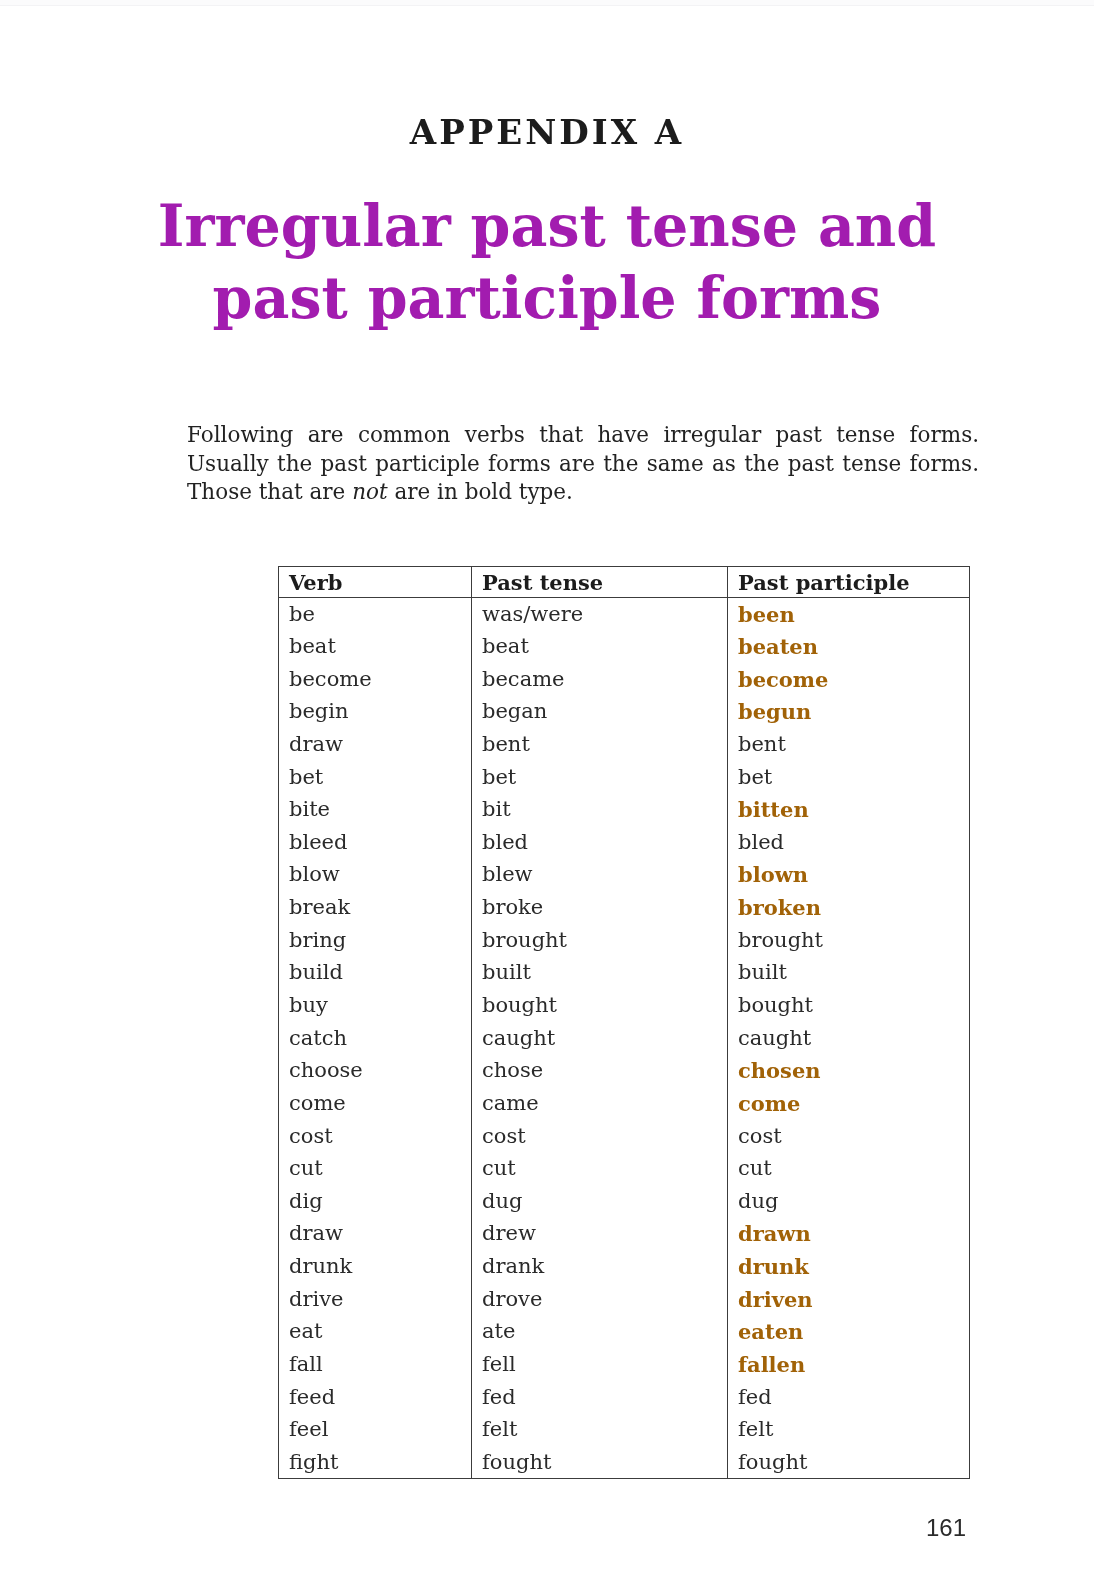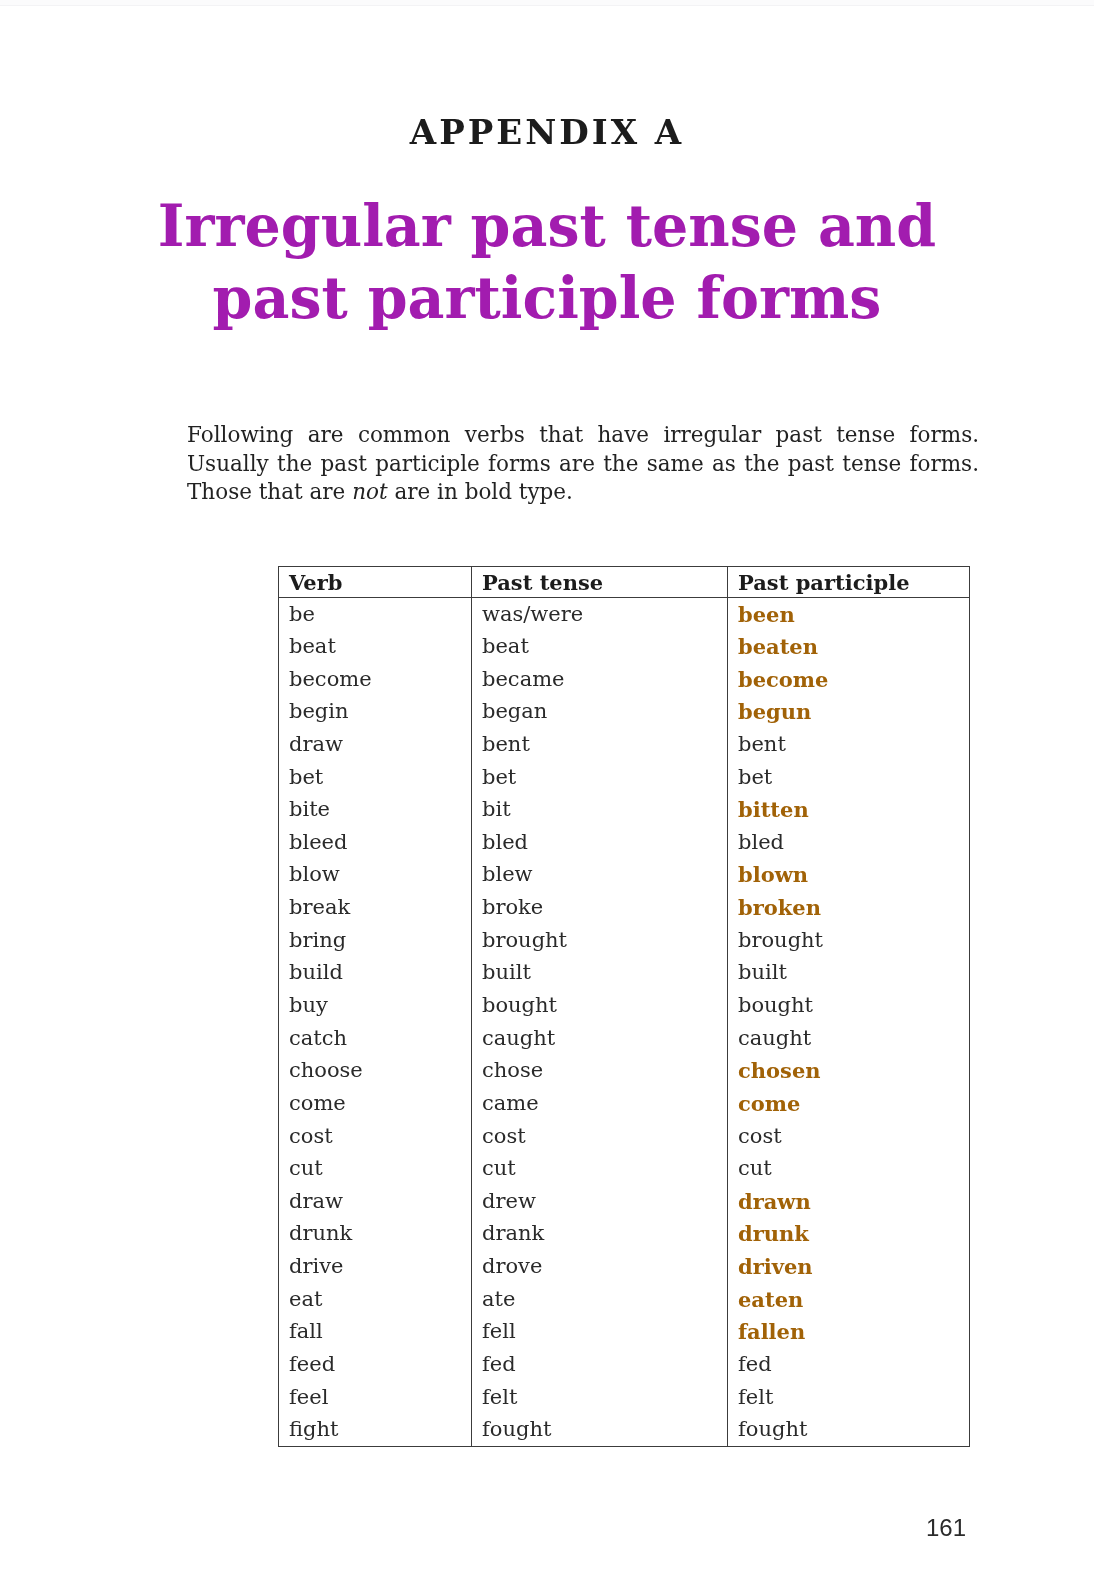--- a/index.html
+++ b/index.html
@@ -212,20 +212,25 @@
           <td>cost</td>
           <td>cost</td>
           <td>cost</td>
         </tr>
         <tr>
           <td>cut</td>
           <td>cut</td>
           <td>cut</td>
         </tr>
         <tr>
+          <td>dig</td>
+          <td>dug</td>
+          <td>dug</td>
+        </tr>
+        <tr>
           <td>draw</td>
           <td>drew</td>
           <td class="bold">drawn</td>
         </tr>
         <tr>
           <td>drunk</td>
           <td>drank</td>
           <td class="bold">drunk</td>
         </tr>
         <tr>

